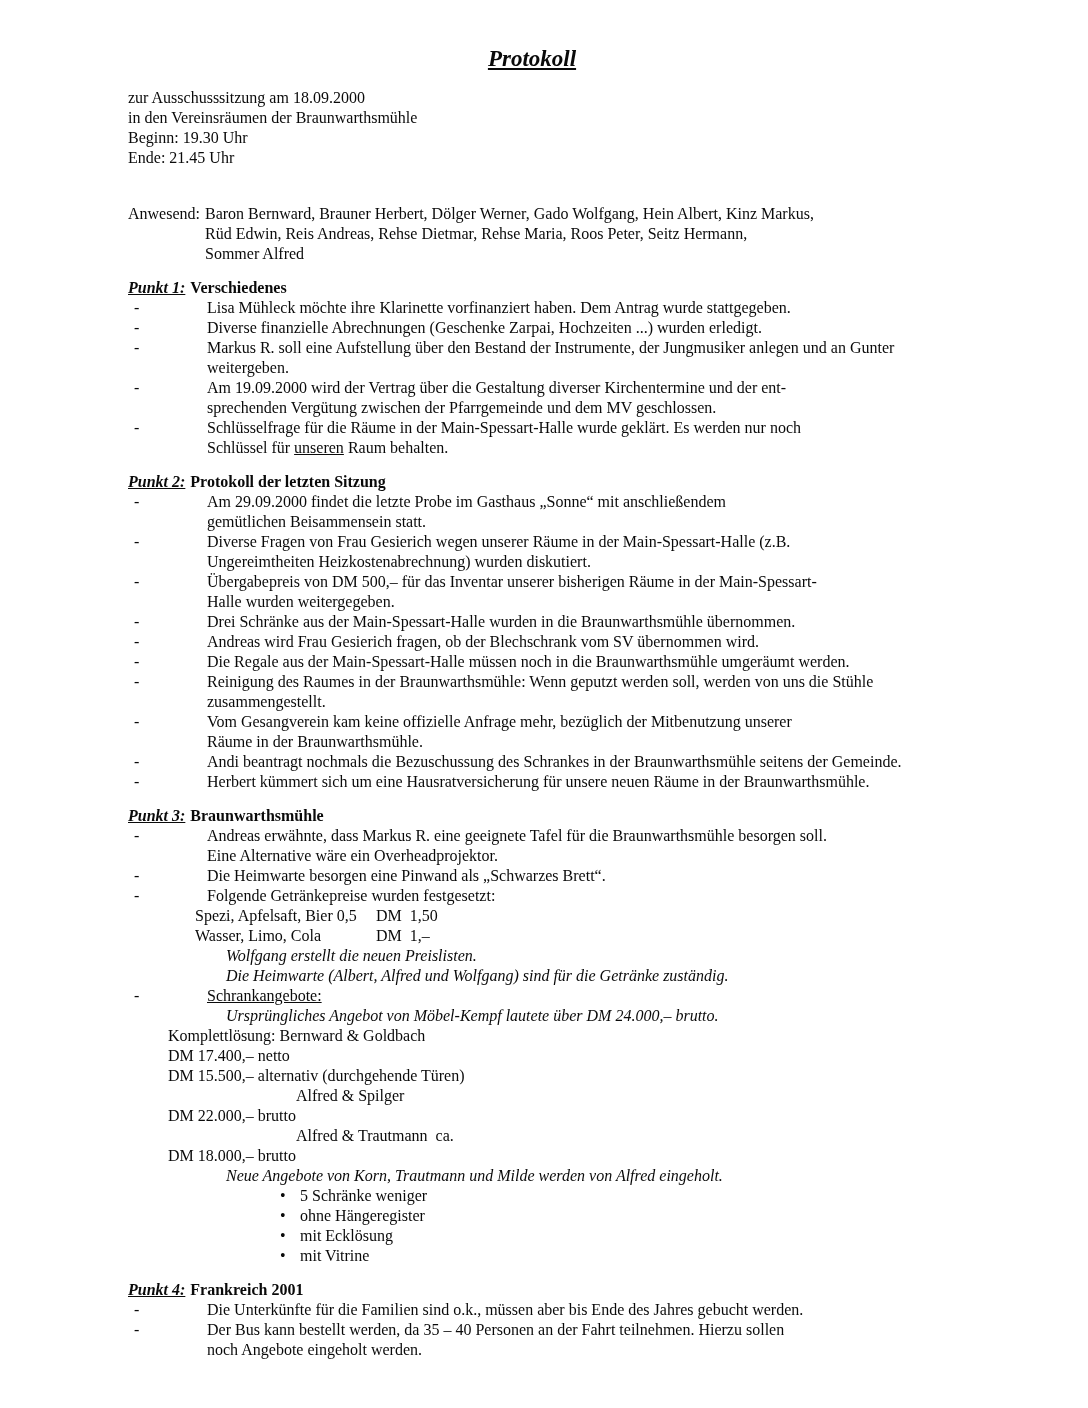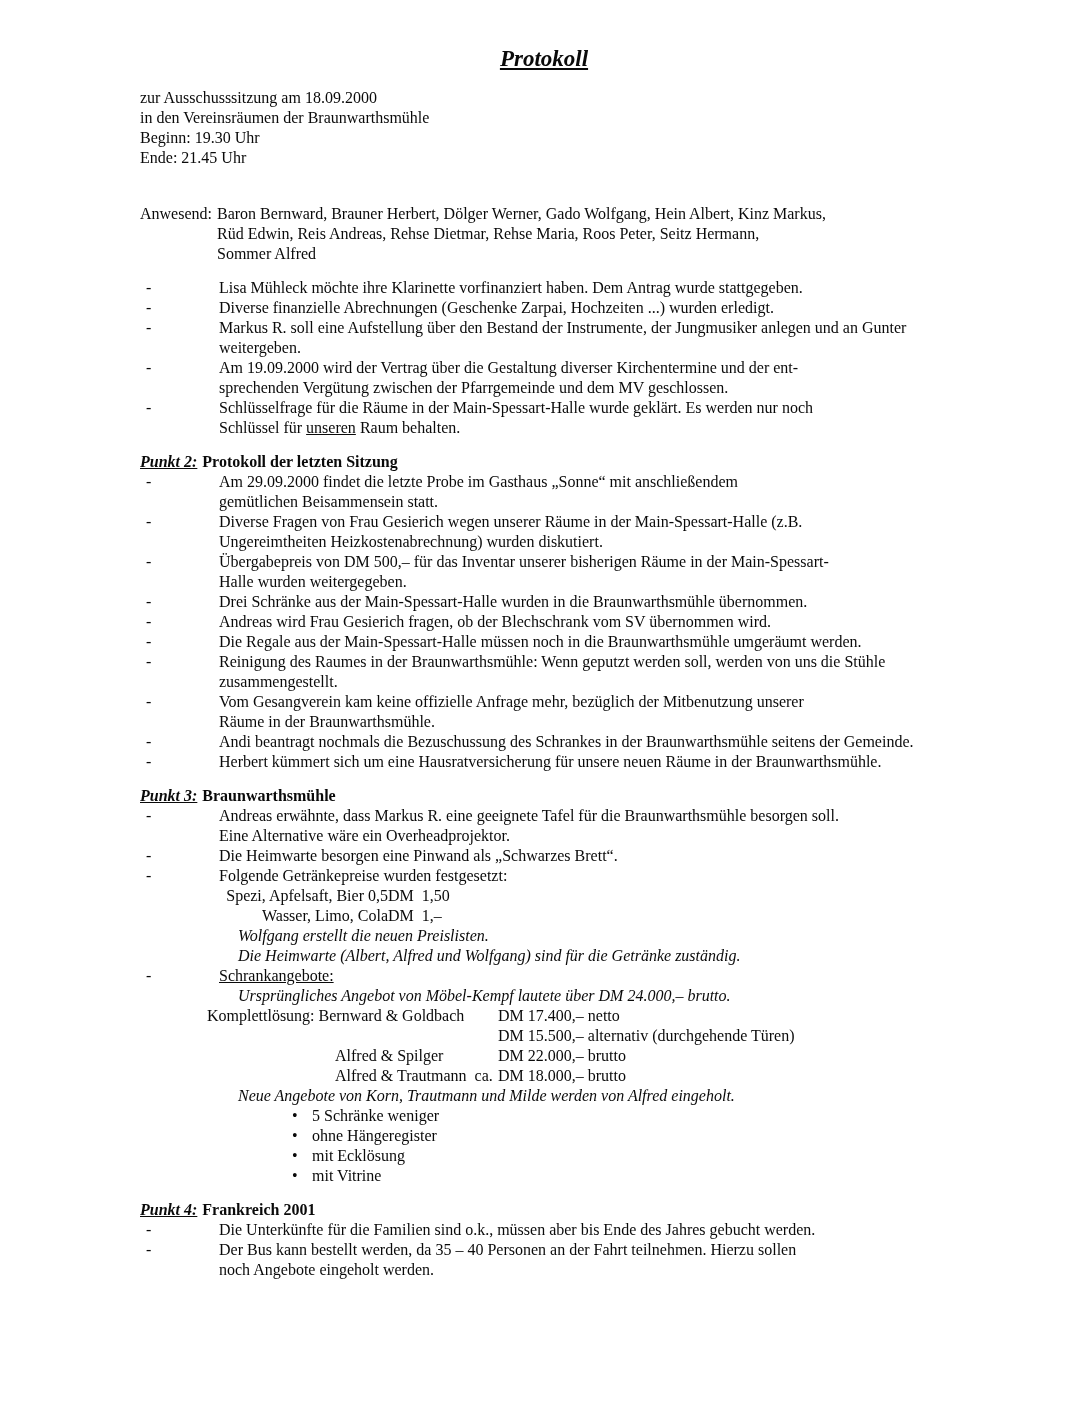--- a/index.html
+++ b/index.html
@@ -10,21 +10,21 @@
     margin: 0 auto;
     background: #ffffff;
     color: #0a0a0a;
     font-family: "Liberation Serif", "DejaVu Serif", serif;
     font-size: 16px;
     line-height: 20px;
     overflow: hidden;
   }
   .doc {
     position: absolute;
-    left: 140px;
+    left: 128px;
     top: 44px;
     width: 808px;
   }
   .line { white-space: pre; }
   .u { text-decoration: underline; }
 
   .title {
     text-align: center;
     font-size: 23px;
     line-height: 30px;
@@ -45,24 +45,24 @@
 
   .dash-item { display: flex; }
   .dash-marker { flex: none; width: 37px; padding-left: 6px; white-space: pre; }
   .item-lines { flex: 1; margin-left: 36px; }
 
   .plain { margin-left: 98px; font-style: italic; }
 
   .bullet-row { display: flex; margin-left: 152px; }
   .bullet-marker { flex: none; width: 20px; }
 
-  .price-row { display: flex; margin-left: 67px; text-align: right; }
+  .price-row { display: flex; margin-left: 67px; }
   .price-left { flex: none; width: 181px; white-space: pre; }
 
-  .offer-row { display: flex; margin-left: 67px; }
+  .offer-row { display: flex; margin-left: 40px; flex-direction: column; }
   .offer-left { flex: none; width: 291px; white-space: pre; box-sizing: border-box; }
   .offer-left.ind { padding-left: 128px; }
 </style>
 </head>
 <body>
 
 <div class="page">
   <div class="doc">
     <div class="title">Protokoll</div>
 
@@ -77,20 +77,21 @@
       <div class="att-label">Anwesend:</div>
       <div class="att-names" id="att-names">
           <div class="line">Baron Bernward, Brauner Herbert, Dölger Werner, Gado Wolfgang, Hein Albert, Kinz Markus,</div>
           <div class="line">Rüd Edwin, Reis Andreas, Rehse Dietmar, Rehse Maria, Roos Peter, Seitz Hermann,</div>
           <div class="line">Sommer Alfred</div>
         </div>
     </div>
 
     <div id="sections">
         <section class="section">
+          <div class="heading"><span class="plabel">Punkt 1:</span><span class="ptitle">Verschiedenes</span></div>
           <div class="dash-item">
             <div class="dash-marker">-</div>
             <div class="item-lines">
               <div class="line">Lisa Mühleck möchte ihre Klarinette vorfinanziert haben. Dem Antrag wurde stattgegeben.</div>
             </div>
           </div>
           <div class="dash-item">
             <div class="dash-marker">-</div>
             <div class="item-lines">
               <div class="line">Diverse finanzielle Abrechnungen (Geschenke Zarpai, Hochzeiten ...) wurden erledigt.</div>

